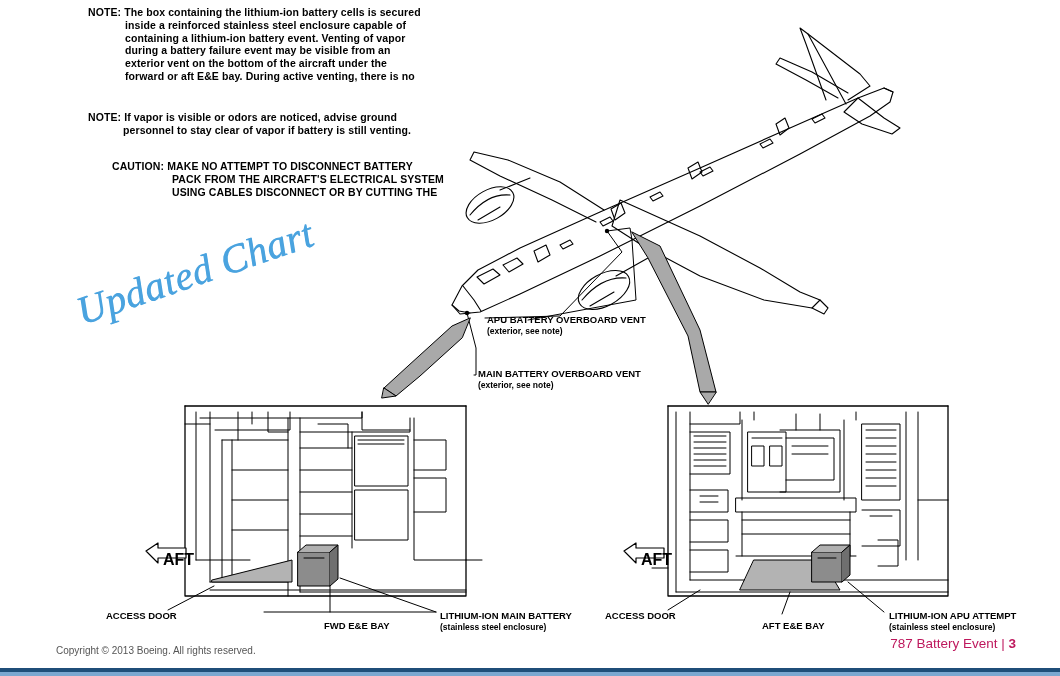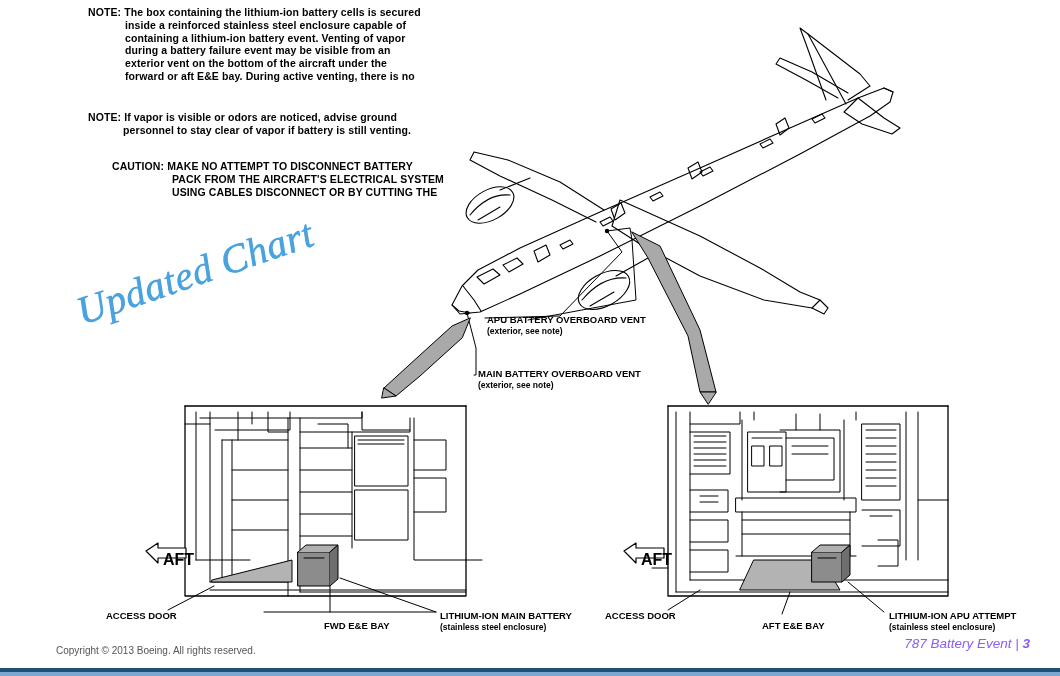--- a/index.html
+++ b/index.html
@@ -104,25 +104,24 @@
     position: absolute;
     left: 56px;
     top: 637px;
     font-size: 10px;
     color: #555;
     font-family: "Liberation Sans", sans-serif;
     margin-top: 8px;
   }
   #footer-title {
     position: absolute;
-    right: 30px;
+    right: 44px;
     top: 636px;
     font-size: 13.5px;
-    color: #8b5cf6;
-    font-style: italic;
+    color: #be185d;
   }
   #footer-title b { font-weight: bold; }
   #footer-rule {
     position: absolute;
     left: 0;
     top: 668px;
     width: 1060px;
     height: 4px;
     background: #1f4e79;
   }

